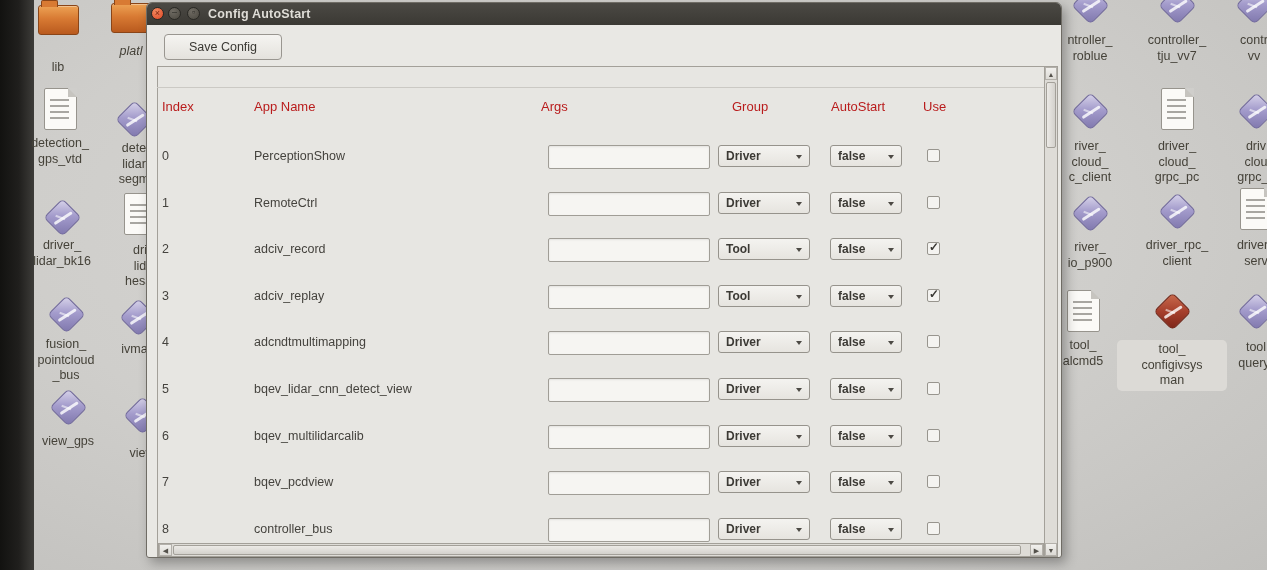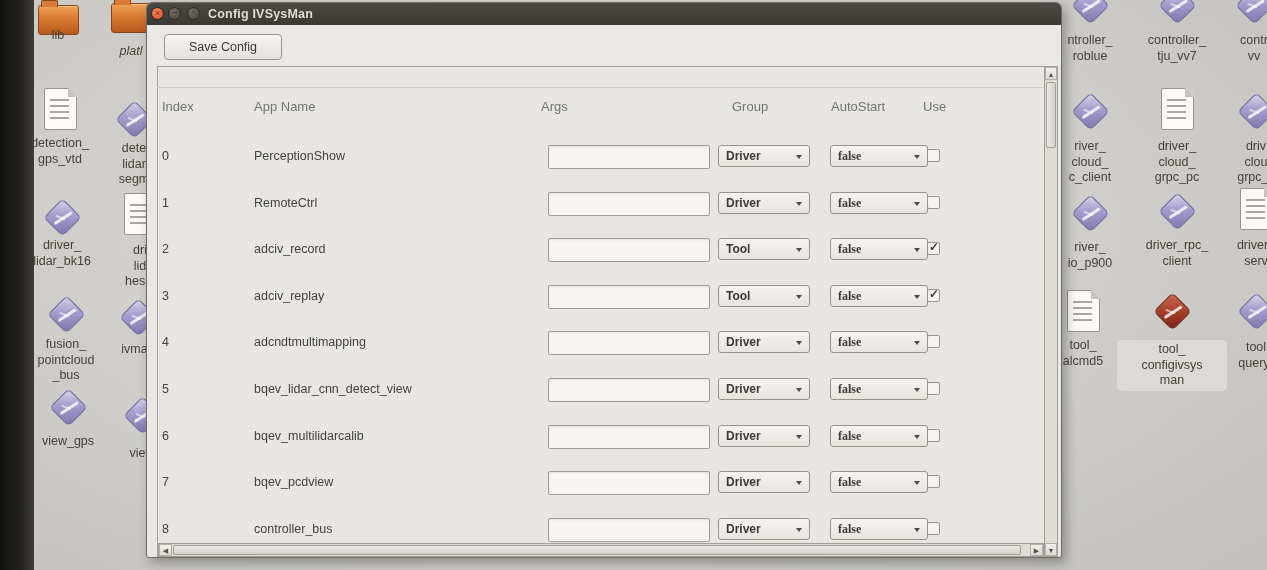--- a/index.html
+++ b/index.html
@@ -42,31 +42,31 @@
   .wbtn.close{background:radial-gradient(circle at 35% 30%,#f28a60,#dc4524);}
   .wbtn .g{position:absolute;left:0;top:-1px;width:100%;text-align:center;font-size:9px;line-height:13px;color:#7d2410;}
   .wbtn .gm{position:absolute;left:0;top:-2px;width:100%;text-align:center;font-size:9px;line-height:13px;color:#2c2b27;}
   .wtitle{position:absolute;left:61px;top:4px;font-size:12.5px;font-weight:700;color:#dfddd7;letter-spacing:.2px;}
   .save{position:absolute;left:17px;top:31px;width:118px;height:26px;
     background:linear-gradient(180deg,#f5f4f1,#e4e2dd);border:1px solid #999690;border-radius:4px;
     font-size:12.5px;color:#3b3934;font-family:inherit;}
   .frame{position:absolute;left:10px;top:63px;width:901px;height:491px;border:1px solid #a3a099;
     background:#e7e6e2;box-sizing:border-box;}
   .subline{position:absolute;left:10px;top:84px;width:901px;height:1px;background:#cbc9c4;}
-  .hdr{position:absolute;top:96px;font-size:13px;color:#737373;font-weight:500;}
+  .hdr{position:absolute;top:96px;font-size:13px;color:#b91c1c;font-weight:500;}
   .trow{position:absolute;left:0;width:916px;height:26px;}
   .cell{position:absolute;font-size:12.5px;color:#45433e;}
   .idx{left:15px;top:4px;}
   .name{left:107px;top:4px;}
   .tinput{position:absolute;left:401px;top:0;width:156px;height:20px;background:#f6f5f2;
     border:1px solid #a09d96;border-radius:2px;box-shadow:inset 0 1px 2px rgba(0,0,0,.08);}
   .dd{position:absolute;height:22px;background:linear-gradient(180deg,#f4f3f0,#e6e4df);
     border:1px solid #96938c;border-radius:3px;box-sizing:border-box;}
   .dd.grp{left:571px;width:92px;}
-  .dd.aut{left:683px;width:98px;font-family:Liberation Serif, serif;}
+  .dd.aut{left:683px;width:72px;}
   .dd .txt{position:absolute;left:7px;top:3px;font-size:12px;font-weight:700;color:#3c3a35;}
   .dd .arr{position:absolute;right:7px;top:9px;width:0;height:0;
     border-left:3.5px solid transparent;border-right:3.5px solid transparent;border-top:4px solid #4c4944;}
   .cb{position:absolute;left:780px;top:4px;width:13px;height:13px;background:#f4f3f0;
     border:1px solid #98958e;border-radius:2px;box-sizing:border-box;}
   .cb.checked::after{content:"\2713";position:absolute;left:1px;top:-3px;font-size:12px;font-weight:700;color:#3a3833;}
   .vscroll{position:absolute;left:897px;top:63px;width:14px;height:491px;background:#dedcd7;
     border:1px solid #a3a099;box-sizing:border-box;}
   .hscroll{position:absolute;left:11px;top:540px;width:886px;height:14px;background:#dedcd7;
     border:1px solid #a3a099;box-sizing:border-box;}
@@ -81,21 +81,21 @@
   .hthumb{position:absolute;left:14px;top:1px;width:848px;height:10px;
     background:linear-gradient(180deg,#eceae6,#d3d1cc);border:1px solid #a3a099;border-radius:2px;box-sizing:border-box;}
 </style>
 </head>
 <body>
 
 <div class="bezel"></div>
 <div id="desktop-icons">
     <div>
       <div class="glyph folder" style="left: 37.5px; top: 5px; width: 41px; height: 30px;"></div>
-      <div class="dlabel" style="left: 3px; top: 28px; width: 110px; text-align: center;">lib</div>
+      <div class="dlabel" style="left: 3px; top: 60px; width: 110px; text-align: center;">lib</div>
     </div>
     <div>
       <div class="glyph folder" style="left: 110.5px; top: 3px; width: 41px; height: 30px;"></div>
       <div class="dlabel" style="left: 76px; top: 44px; width: 110px; font-style: italic;">platl</div>
     </div>
     <div>
       <div class="glyph doc" style="left: 43.5px; top: 88px; width: 33px; height: 42px;"></div>
       <div class="dlabel" style="left: 5px; top: 136px; width: 110px;">detection_
 gps_vtd</div>
     </div>
@@ -204,21 +204,21 @@
   <div class="titlebar">
     <span class="wbtn close" style="left:4px">
         <span class="g">×</span>
       </span>
     <span class="wbtn" style="left:21px">
         <span class="gm">–</span>
       </span>
     <span class="wbtn" style="left:40px">
         <span class="gm">▫</span>
       </span>
-    <span class="wtitle">Config IVSysMan</span>
+    <span class="wtitle">Config AutoStart</span>
   </div>
 
   <button class="save">Save Config</button>
 
   <div class="frame"></div>
   <div class="subline"></div>
 
   <span class="hdr" style="left:15px">Index</span>
   <span class="hdr" style="left:107px">App Name</span>
   <span class="hdr" style="left:394px">Args</span>

